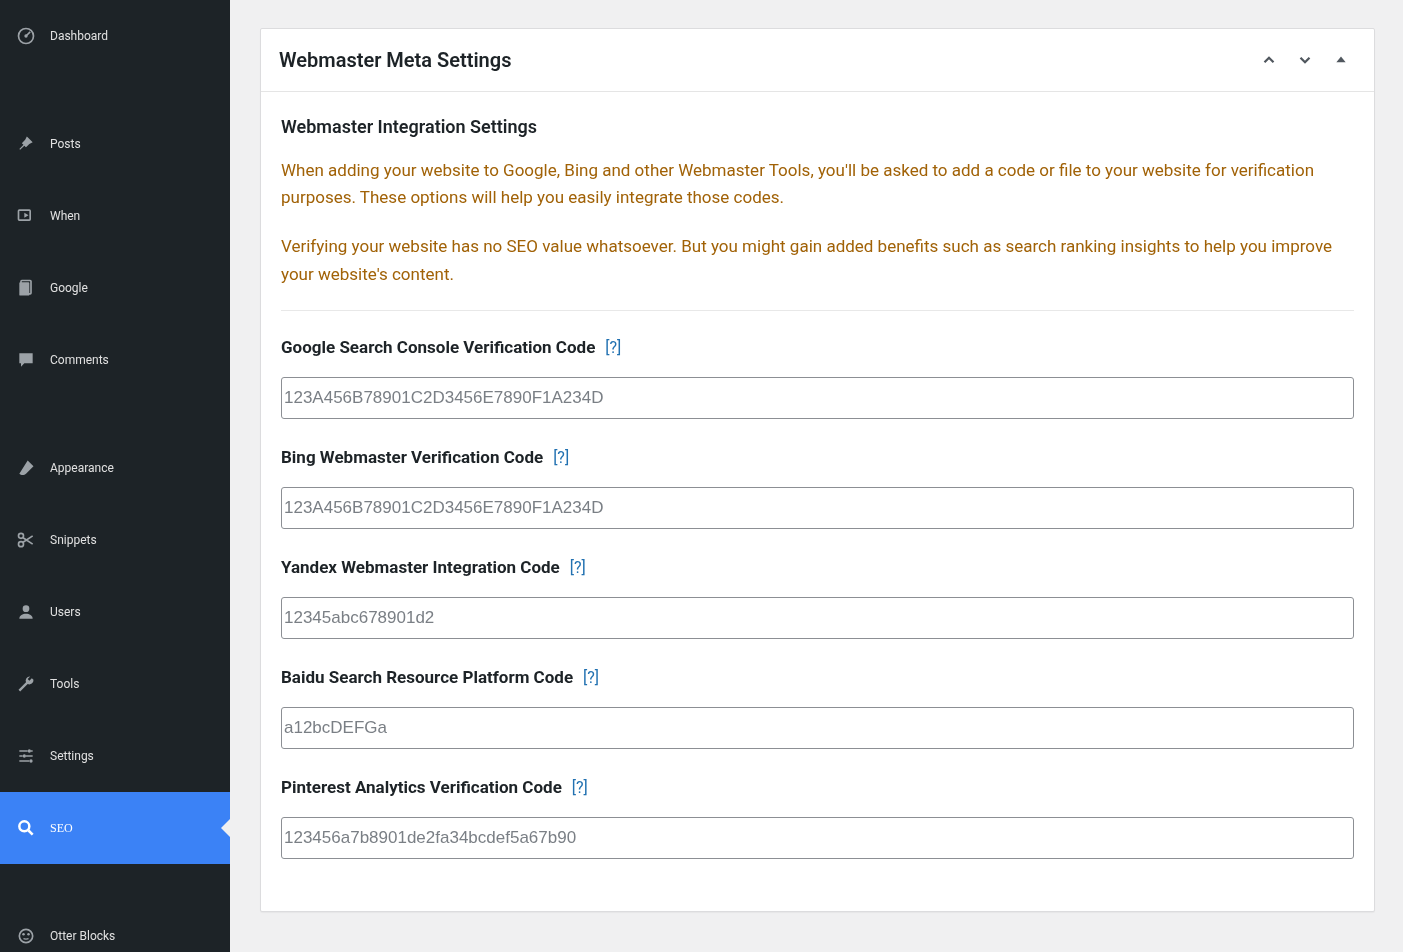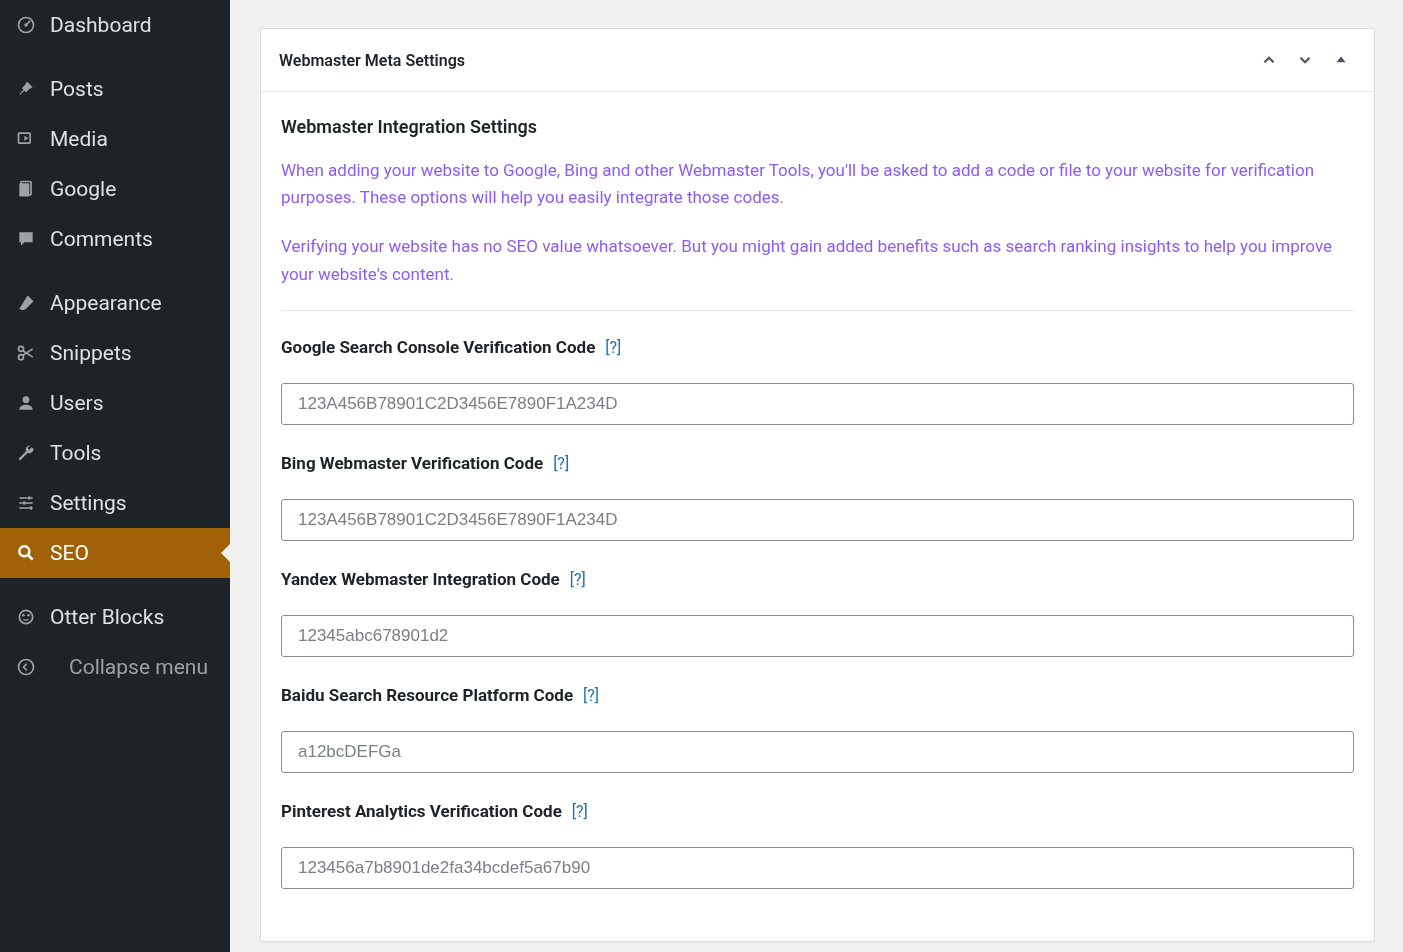--- a/index.html
+++ b/index.html
@@ -24,37 +24,38 @@
   }
   .sidebar ul {
     list-style: none;
     margin: 0;
     padding: 0;
   }
   .sidebar li {
     display: flex;
     align-items: center;
     height: 48px;
-    padding: 1px 12px;
-    font-size: 21px;
+    padding: 12px 12px;
+    font-size: 12px;
     color: #e0e0e0;
     cursor: pointer;
     position: relative;
   }
   .sidebar li .icon {
     width: 28px;
     display: inline-flex;
     align-items: center;
     justify-content: center;
     margin-right: 10px;
     color: #9ca2a7;
   }
   .sidebar li.active {
-    background: #a16207;
+    background: #3b82f6;
     color: #fff;
+    font-family: Liberation Serif, serif;
   }
   .sidebar li.active .icon { color: #fff; }
   .sidebar li.active::after {
     content: "";
     position: absolute;
     right: -1px;
     top: 50%;
     transform: translateY(-50%);
     border-top: 10px solid transparent;
     border-bottom: 10px solid transparent;
@@ -79,21 +80,21 @@
     box-shadow: 0 1px 1px rgba(0,0,0,.04);
   }
   .panel-header {
     display: flex;
     align-items: center;
     padding: 16px 18px;
     border-bottom: 1px solid #e5e5e5;
   }
   .panel-header h2 {
     margin: 0;
-    font-size: 16px;
+    font-size: 20px;
     font-weight: 600;
     flex: 1;
     color: #1d2327;
   }
   .panel-header .hdr-btn {
     width: 30px;
     height: 30px;
     display: inline-flex;
     align-items: center;
     justify-content: center;
@@ -106,21 +107,21 @@
   }
   .section-title {
     font-size: 18px;
     font-weight: 600;
     margin: 4px 0 20px 0;
     color: #1d2327;
   }
   .desc {
     font-size: 17px;
     line-height: 1.6;
-    color: #8b5cf6;
+    color: #a16207;
     margin: 0 0 22px 0;
   }
   .divider {
     border: none;
     border-top: 1px solid #e8e8e8;
     margin: 10px 0 26px 0;
   }
   .field {
     margin-bottom: 28px;
   }
@@ -131,22 +132,22 @@
     display: inline;
   }
   .help {
     color: #2271b1;
     font-size: 16px;
     margin-left: 6px;
     cursor: pointer;
   }
   .field input[type="text"] {
     width: 100%;
-    margin-top: 26px;
-    padding: 10px 16px;
+    margin-top: 20px;
+    padding: 10px 2px;
     font-size: 17px;
     border: 1px solid #8c8f94;
     border-radius: 3px;
     background: #fff;
     color: #1d2327;
     box-sizing: border-box;
   }
   .field input[type="text"]::placeholder {
     color: #7a7f85;
   }
@@ -178,21 +179,21 @@
         </span>
         <span>Posts</span>
       </li>
       <li>
         <span class="icon">
           <svg width="20" height="20" viewBox="0 0 24 24" fill="currentColor">
               <rect x="3" y="5" width="14" height="12" rx="1" fill="none" stroke="currentColor" stroke-width="2"></rect>
               <path d="M10 8l5 3-5 3z"></path>
             </svg>
         </span>
-        <span>Media</span>
+        <span>When</span>
       </li>
       <li>
         <span class="icon">
           <svg width="20" height="20" viewBox="0 0 24 24" fill="currentColor">
               <rect x="6" y="3" width="12" height="16" rx="1" fill="none" stroke="currentColor" stroke-width="2"></rect>
               <rect x="4" y="5" width="12" height="16" rx="1" fill="currentColor"></rect>
             </svg>
         </span>
         <span>Google</span>
       </li>

